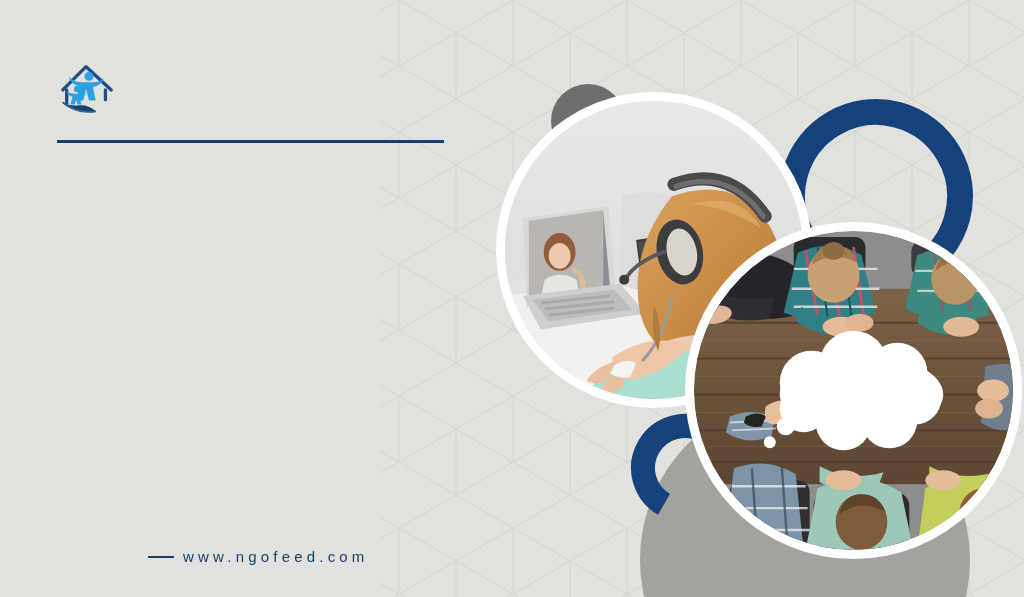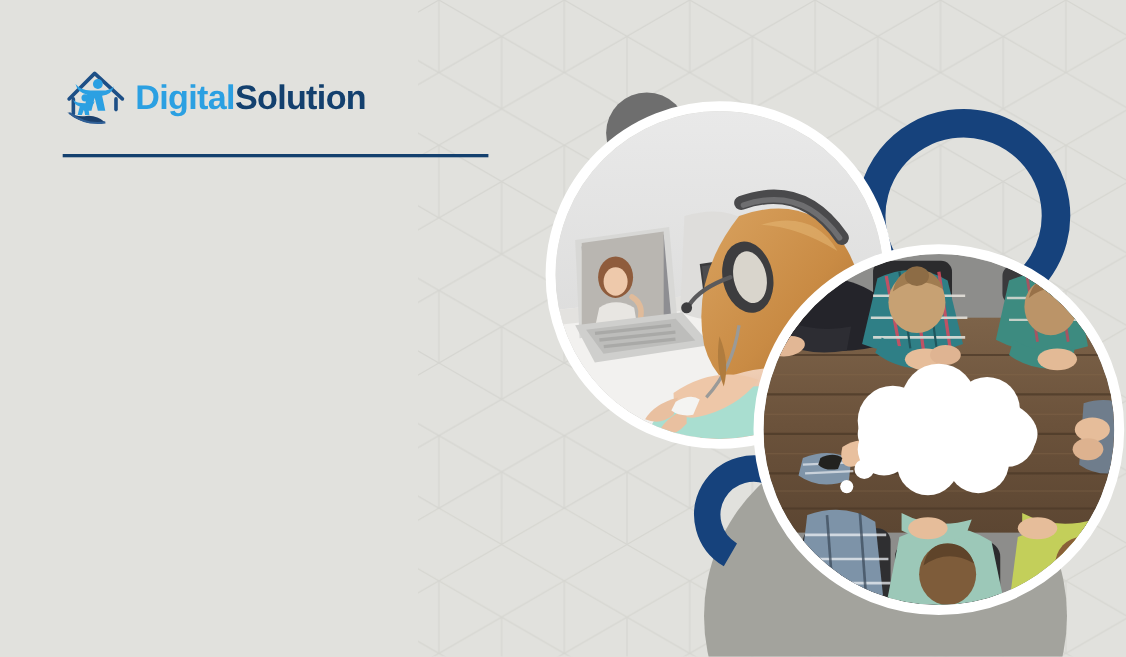--- a/index.html
+++ b/index.html
@@ -335,22 +335,23 @@
         <path d="M10 34 L10 48" fill="none" stroke="#1d4f86" stroke-width="3.4" stroke-linecap="round"></path>
         <path d="M50 34 L50 44" fill="none" stroke="#1d4f86" stroke-width="3.4" stroke-linecap="round"></path>
         <circle cx="33" cy="20" r="4.6" fill="#2ba0e2"></circle>
         <path d="M33 26 q11 1 15 -4 q-2 8 -11 9 l3 14 l-7 0 l-3 -12 l-3 12 l-7 0 l3 -15 q-9 -2 -11 -10 q5 6 14 6 Z" fill="#2ba0e2"></path>
         <circle cx="21" cy="33" r="3.4" fill="#2ba0e2"></circle>
         <path d="M21 38 q7 1 9 -2 q-1 5 -6 6 l1 7 l-4 0 l-1 -5 l-2 5 l-4 0 l2 -8 q-5 -1 -6 -6 q3 3 11 3 Z" fill="#2ba0e2"></path>
         <path d="M4 46 q14 14 36 10 q-8 -7 -18 -6 q-10 1 -18 -4 Z" fill="#1b3f6b"></path>
         <path d="M6 47 q16 12 34 9" fill="none" stroke="#2f5f96" stroke-width="2"></path>
       </svg>
     </span>
-    <span class="logo-text">
-      <span class="w1">Digital</span><span class="w2">Solution</span>
-    </span>
   </div>
 
   <div class="divider"></div>
 
 
+  <div class="url-row">
+    <span class="url-dash"></span>
+    <span class="url-text">www.ngofeed.com</span>
+  </div>
 
 </div>
 
 </body></html>

